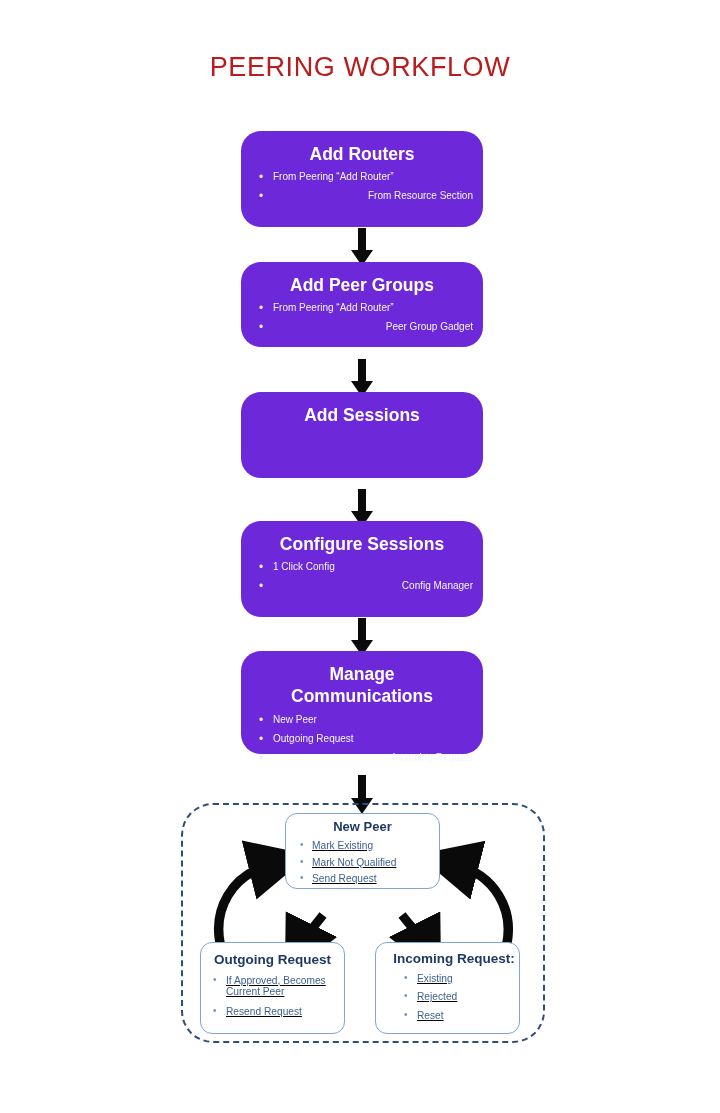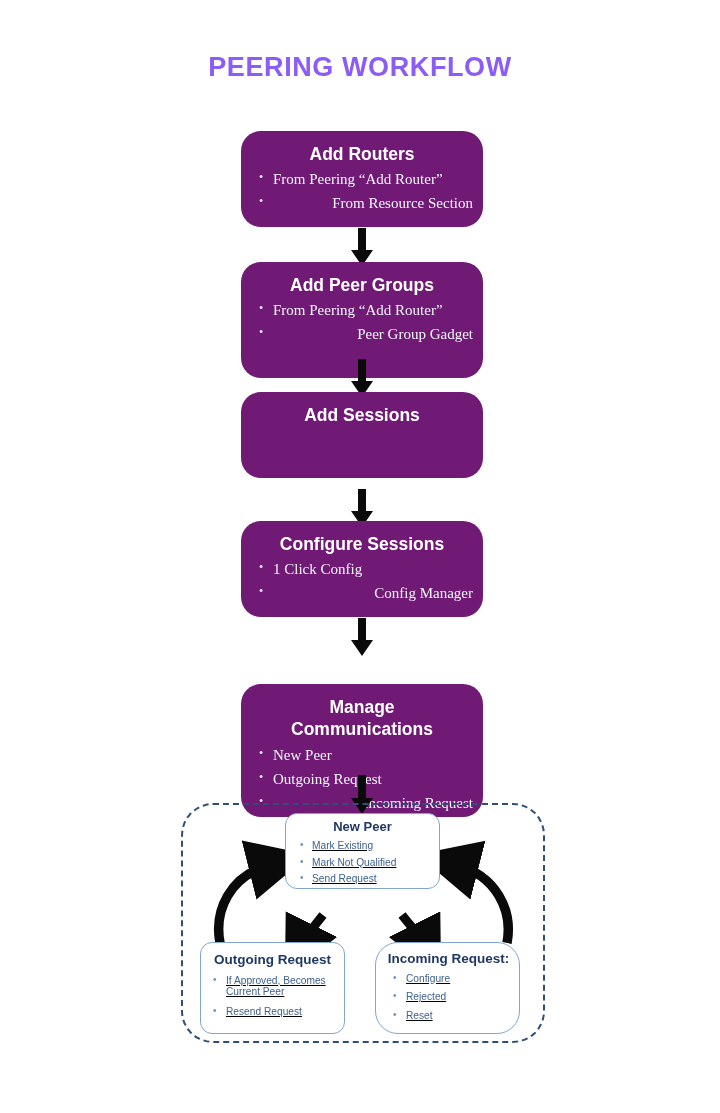--- a/index.html
+++ b/index.html
@@ -15,57 +15,56 @@
     overflow: hidden;
   }
 
   #page-title {
     position: absolute;
     left: 0;
     top: 52px;
     width: 720px;
     text-align: center;
     font-size: 27px;
-    font-weight: 700;
+    font-weight: 400;
     letter-spacing: 0.6px;
-    color: #8b5cf6;
+    color: #b91c1c;
     font-family: "Liberation Sans", sans-serif;
   }
 
   
   .flow-box {
     position: absolute;
     left: 241px;
     width: 242px;
-    background: #701a75;
+    background: #6d28d9;
     border-radius: 20px;
     box-sizing: border-box;
     padding: 10px 0 8px 0;
   }
   .flow-box .box-title {
     color: #ffffff;
     font-weight: bold;
     font-size: 17.5px;
     text-align: center;
     line-height: 1.28;
     margin: 2px 10px 7px 10px;
   }
   .flow-box ul.bullets {
     list-style: none;
     margin: 0;
     padding: 0 10px 0 16px;
   }
   .flow-box ul.bullets li {
     color: #f2f6fb;
-    font-size: 15px;
+    font-size: 10px;
     line-height: 1.0;
     padding: 0 0 0 16px;
     margin: 0 0 9px 0;
     position: relative;
-    font-family: Liberation Serif, serif;
   }
   .flow-box ul.bullets li:last-child { margin-bottom: 2px; text-align: right; }
   .flow-box ul.bullets li::before {
     content: "\2022";
     position: absolute;
     left: 2px;
     top: -1px;
     font-size: 12px;
     color: #e8eef7;
   }
@@ -165,22 +164,21 @@
   }
   #box-outgoing .sub-title { font-size: 13.5px; margin-bottom: 7px; }
   #box-outgoing ul.bullets li { font-size: 10.2px; padding-left: 22px; margin-bottom: 8px; }
   #box-outgoing ul.bullets li::before { left: 9px; }
 
   #box-incoming {
     left: 375px;
     top: 942px;
     width: 145px;
     height: 92px;
-    padding: 8px 3px 6px 5px;
-    border-radius: 23px;
+    padding: 8px 3px 6px 16px;
   }
   #box-incoming .sub-title { font-size: 13.5px; margin-bottom: 6px; }
   #box-incoming ul.bullets li { font-size: 10.2px; padding-left: 25px; margin-bottom: 7px; }
   #box-incoming ul.bullets li::before { left: 12px; }
 
   
   #cycle-arrows {
     position: absolute;
     left: 181px;
     top: 803px;
@@ -201,21 +199,21 @@
     <li>From  Peering “Add Router”</li>
     <li>From Resource Section</li>
   </ul>
 </div>
 
 <div class="down-arrow" style="top:228px;height:38px;">
   <div class="stem" style="height:22px;"></div>
   <div class="head" style="top:22px;"></div>
 </div>
 
-<div class="flow-box" id="step-2" style="top:262px;height:116px;">
+<div class="flow-box" id="step-2" style="top:262px;height:85px;">
   <div class="box-title">Add Peer Groups</div>
   <ul class="bullets">
     <li>From  Peering “Add Router”</li>
     <li>Peer Group Gadget</li>
   </ul>
 </div>
 
 <div class="down-arrow" style="top:359px;height:38px;">
   <div class="stem" style="height:22px;"></div>
   <div class="head" style="top:22px;"></div>
@@ -236,21 +234,21 @@
     <li>1 Click Config</li>
     <li>Config Manager</li>
   </ul>
 </div>
 
 <div class="down-arrow" style="top:618px;height:38px;">
   <div class="stem" style="height:22px;"></div>
   <div class="head" style="top:22px;"></div>
 </div>
 
-<div class="flow-box" id="step-5" style="top:684px;height:133px;">
+<div class="flow-box" id="step-5" style="top:651px;height:103px;">
   <div class="box-title" style="max-width:150px;margin-left:auto;margin-right:auto;">Manage Communications</div>
   <ul class="bullets">
     <li>New Peer</li>
     <li>Outgoing Request</li>
     <li>Incoming Request</li>
   </ul>
 </div>
 
 <div class="down-arrow" style="top:775px;height:40px;">
   <div class="stem" style="height:23px;"></div>
@@ -288,17 +286,17 @@
   <div class="sub-title">Outgoing Request</div>
   <ul class="bullets">
     <li>If Approved, Becomes Current Peer</li>
     <li>Resend Request</li>
   </ul>
 </div>
 
 <div class="sub-box" id="box-incoming">
   <div class="sub-title">Incoming Request:</div>
   <ul class="bullets">
-    <li>Configure</li>
+    <li>Existing</li>
     <li>Rejected</li>
     <li>Reset</li>
   </ul>
 </div>
 
 </body></html>

